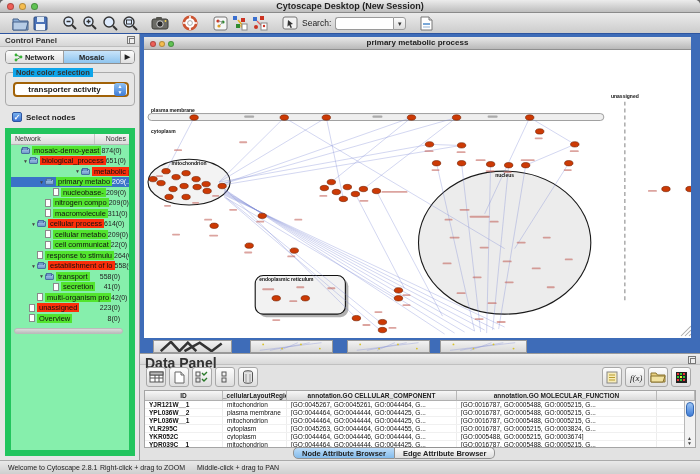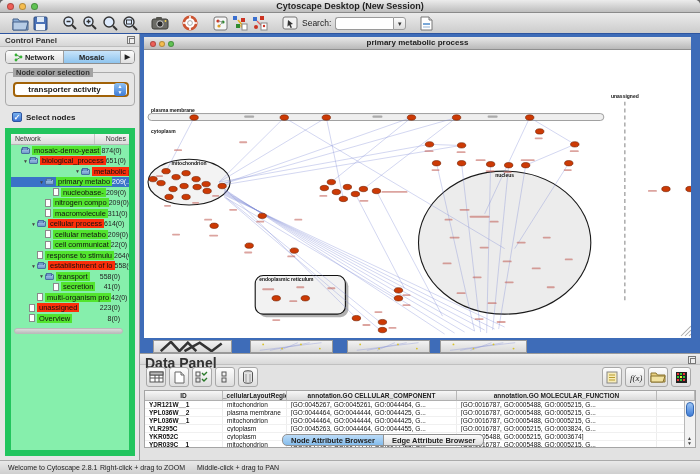--- a/index.html
+++ b/index.html
@@ -31,21 +31,21 @@
      background:linear-gradient(#efefef,#d6d6d6);border-bottom:1px solid #bdbdbd;}
   .floatico{position:absolute;right:4px;top:2px;width:8px;height:8px;border:1px solid #777;background:#eee;}
   .floatico:before{content:"";position:absolute;left:1px;top:1px;width:4px;height:4px;border:1px solid #777;}
   .tabs{position:absolute;left:5px;top:16px;width:130px;height:14px;display:flex;border:1px solid #8f8f8f;border-radius:4px;
      overflow:hidden;background:#fff;}
   .tab{flex:1;display:flex;align-items:center;justify-content:center;font-size:7.5px;font-weight:bold;color:#222;
      background:linear-gradient(#fdfdfd,#dfdfdf);border-right:1px solid #9f9f9f;}
   .tab.sel{background:linear-gradient(#c8e4fa,#8ec4ee);}
   .tab.arrow{flex:0 0 13px;font-size:7px;border-right:none;}
   .groupbox{position:absolute;left:5px;top:38px;width:130px;height:34px;border:1px solid #aaa;border-radius:4px;}
-  .grouplbl{position:absolute;left:7px;top:-5px;background:#a3a3a3;padding:0 3px;font-size:7.5px;font-weight:bold;color:#333;}
+  .grouplbl{position:absolute;left:7px;top:-5px;background:#0ea5e9;padding:0 3px;font-size:7.5px;font-weight:bold;color:#333;}
   .combo{position:absolute;left:7px;top:9px;width:116px;height:15px;background:#fff;border:2px solid #a16207;border-radius:4px;
      font-size:8px;display:flex;align-items:center;}
   .combo .val{flex:1;text-align:center;font-weight:bold;color:#222;}
   .combo .stepper{width:12px;height:13px;margin-right:1px;border-radius:3px;background:linear-gradient(#8fc1f2,#3d7bd6);
      color:#fff;font-size:5px;line-height:6px;text-align:center;}
   .checkrow{position:absolute;left:12px;top:78px;display:flex;align-items:center;}
   .checkbox{width:10px;height:10px;border-radius:2px;background:linear-gradient(#79b2ef,#3a6fd0);border:1px solid #2d55a0;
      color:#fff;font-size:8px;line-height:9px;text-align:center;font-weight:bold;}
   .checklbl{font-size:8px;font-weight:bold;margin-left:4px;color:#222;}
   .treebox{position:absolute;left:5px;top:94px;right:4px;bottom:4px;background:#86efac;border:6px solid #22c55e;overflow:hidden;}
@@ -90,21 +90,21 @@
   .dhr{display:flex;height:10px;}
   .hc{background:linear-gradient(#f7f7f7,#dadada);border-right:1px solid #b8b8b8;border-bottom:1px solid #b0b0b0;
      font-size:6.5px;font-weight:bold;text-align:center;padding-top:1px;color:#222;flex:0 0 auto;
      white-space:nowrap;overflow:hidden;}
   .drow{display:flex;height:8px;border-bottom:1px solid #f0f0f0;}
   .tc{font-size:6.5px;padding:0 0 0 4px;white-space:nowrap;overflow:hidden;flex:0 0 auto;border-right:1px solid #ededed;color:#111;}
   .tc.b{font-weight:bold;}
   .vscroll{position:absolute;right:0;top:10px;bottom:0;width:11px;background:#f2f2f2;border-left:1px solid #b8b8b8;}
   .vthumb{position:absolute;left:1px;top:1px;width:8px;height:15px;border-radius:4px;background:linear-gradient(#9cc5f5,#3d7bd6);border:1px solid #3569b4;}
   .varrows{position:absolute;left:2px;bottom:1px;font-size:5px;line-height:5px;color:#444;text-align:center;}
-  .dtabs{position:absolute;left:2px;right:0;bottom:1px;height:25px;display:flex;padding-left:140px;}
+  .dtabs{position:absolute;left:13px;right:0;bottom:1px;height:25px;display:flex;padding-left:140px;align-items:flex-end;}
   .dtab{height:12px;padding:1px 8px 0;border:1px solid #929292;border-left:none;font-size:7.5px;font-weight:bold;color:#222;
      background:linear-gradient(#fbfbfb,#dedede);}
   .dtab:first-child{border-left:1px solid #929292;border-radius:5px 0 0 5px;}
   .dtab:last-child{border-radius:0 5px 5px 0;}
   .dtab.sel{background:linear-gradient(#bcdcf8,#84bcec);}
   
   .statusbar{position:absolute;left:0;top:460px;width:700px;height:14px;background:linear-gradient(#e9e9e9,#cfcfcf);
      border-top:1px solid #aaa;}
   .statusbar span{position:absolute;top:3px;font-size:7px;color:#222;white-space:nowrap;}
   .st0{left:8px;} .st1{left:100px;} .st2{left:197px;}

